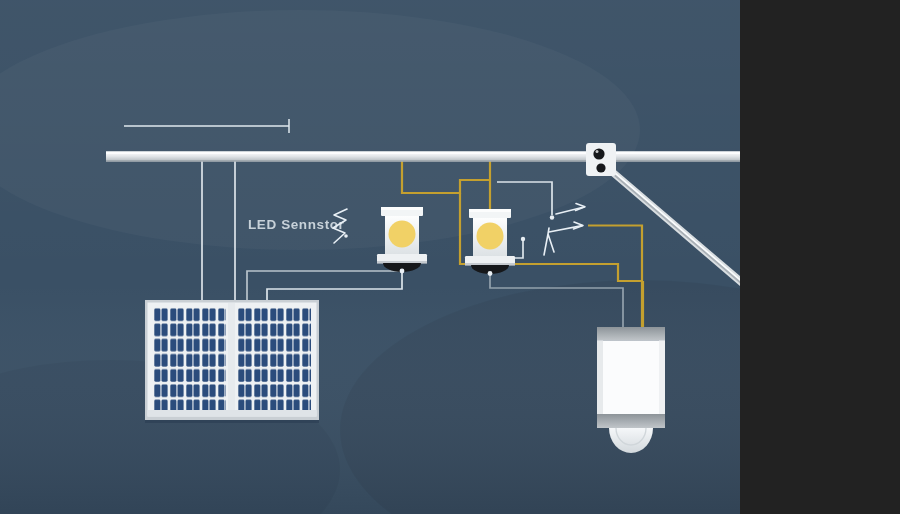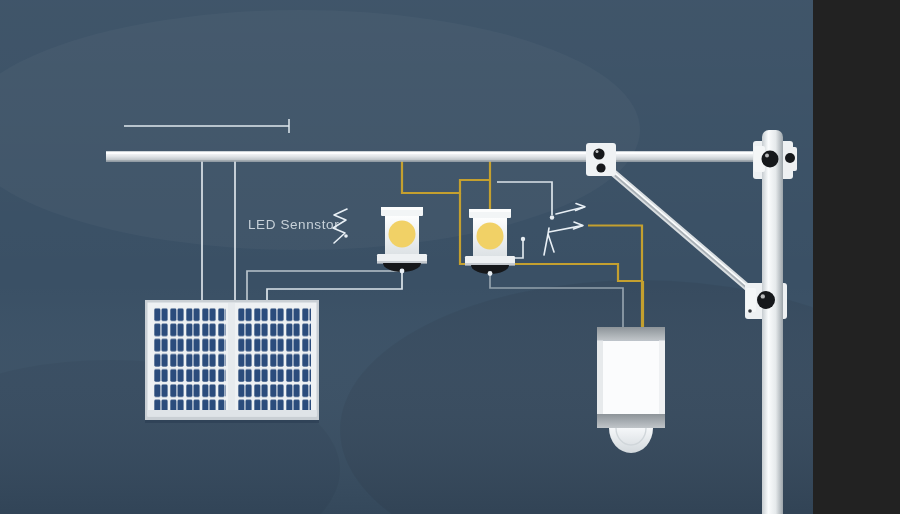--- a/index.html
+++ b/index.html
@@ -1,21 +1,22 @@
 <!DOCTYPE html>
 <html style="--background: #3a5065; --wire-yellow: #c4a02f; --wire-white: #dce4ea; --wire-gray: #93a1ac; --panel-cell: #2b4c7c; --lamp-glow: #f1d166; --clamp-black: #16181b; --structure-white: #e9edf0; --text: #c7d1d9;"><head>
 <meta charset="utf-8">
 <style>
   html,body{margin:0;padding:0;background:#222;}
   .stage{
     position:relative;
-    width:813px;height:514px;
+    width:740px;height:514px;
     overflow:hidden;
     background:var(--background,#3a5065);
     font-family:"Liberation Sans",sans-serif;
+    font-weight:bold;
   }
   svg{display:block;width:900px;height:514px;}
   
   .wire-yellow{stroke:var(--wire-yellow,#c4a02f);stroke-width:2.2;fill:none;stroke-linejoin:miter;}
   .wire-white{stroke:var(--wire-white,#dce4ea);stroke-width:1.7;fill:none;}
   .wire-lightgray{stroke:#b9c4cc;stroke-width:1.7;fill:none;}
   .wire-gray{stroke:var(--wire-gray,#93a1ac);stroke-width:1.7;fill:none;}
   .hanger{stroke:#e6edf2;stroke-width:1.6;fill:none;}
   .dim{stroke:#dfe8ee;stroke-width:1.5;fill:none;}
   .glyph{stroke:#e8eff5;stroke-width:1.6;fill:none;stroke-linecap:round;stroke-linejoin:round;}

